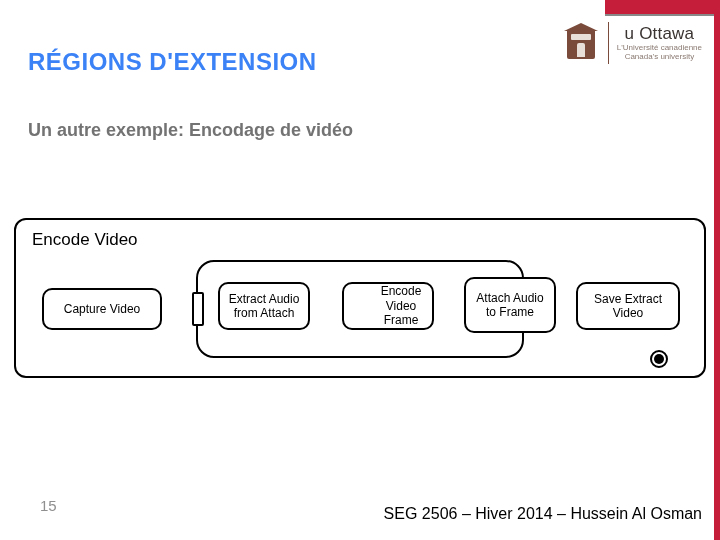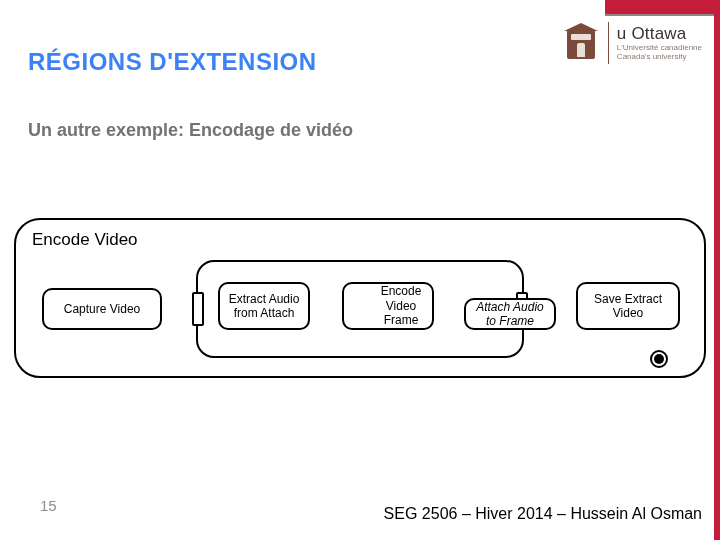--- a/index.html
+++ b/index.html
@@ -11,21 +11,21 @@
     overflow: hidden;
   }
   .topbar {
     position: absolute; top: 0; left: 0; right: 0; height: 14px;
   }
   .topbar .red { position: absolute; right: 0; top: 0; width: 115px; height: 14px; background: #c41e3a; }
   .topbar .grey { position: absolute; right: 0; top: 14px; width: 115px; height: 2px; background: #888; }
 
   .logo {
     position: absolute; top: 22px; right: 18px;
-    display: flex; align-items: center; gap: 6px;
+    display: flex; align-items: center; gap: 6px; text-align: center;
   }
   .logo-mark {
     width: 34px; height: 40px;
     display: flex; flex-direction: column; align-items: center;
   }
   .logo-roof { width: 0; height: 0; border-left: 17px solid transparent; border-right: 17px solid transparent; border-bottom: 8px solid #7a4a3a; }
   .logo-body { width: 28px; height: 28px; background: #7a4a3a; border-radius: 0 0 2px 2px; position: relative; }
   .logo-body::before { content:""; position:absolute; left:4px; top:3px; width:20px; height:6px; background:#e8e0d8; border-radius:1px; }
   .logo-body::after { content:""; position:absolute; left:10px; top:12px; width:8px; height:14px; background:#e8e0d8; border-radius:2px 2px 0 0; }
   .logo-text { display: flex; flex-direction: column; font-size: 10px; color: #5a4a42; }
@@ -42,21 +42,21 @@
   }
   .subtitle {
     position: absolute; left: 28px; top: 120px;
     font-size: 18px; font-weight: 700; color: #737373;
   }
 
   .diagram {
     position: absolute; left: 14px; right: 14px; top: 218px;
     height: 160px;
     border: 2px solid #000;
-    border-radius: 26px;
+    border-radius: 12px;
     padding: 8px 10px 10px 10px;
   }
   .diagram-label {
     font-size: 17px; color: #000; margin: 2px 0 8px 6px;
   }
   .inner-region {
     position: absolute; left: 180px; right: 180px; top: 40px; bottom: 18px;
     border: 2px solid #000;
     border-radius: 18px;
   }
@@ -75,21 +75,21 @@
     border: 2px solid #000; border-radius: 10px;
     background: #fff;
     display: flex; align-items: center; justify-content: center;
     text-align: center;
     font-size: 12px; line-height: 1.2;
     padding: 4px 6px;
   }
   .n1 { left: 26px;  top: 68px; width: 120px; height: 42px; }
   .n2 { left: 202px; top: 62px; width: 92px;  height: 48px; }
   .n3 { left: 326px; top: 62px; width: 92px;  height: 48px; padding-left: 32px; }
-  .n4 { left: 448px; top: 78px; width: 92px;  height: 32px; font-style: italic; }
+  .n4 { left: 448px; top: 57px; width: 92px;  height: 56px; }
   .n5 { right: 24px; top: 62px; width: 104px; height: 48px; }
 
   .final-marker {
     position: absolute; right: 36px; top: 130px;
     width: 18px; height: 18px;
   }
   .final-marker .outer { position:absolute; inset:0; border:2px solid #000; border-radius:50%; }
   .final-marker .inner { position:absolute; inset:4px; background:#000; border-radius:50%; }
 
   .pagenum {

